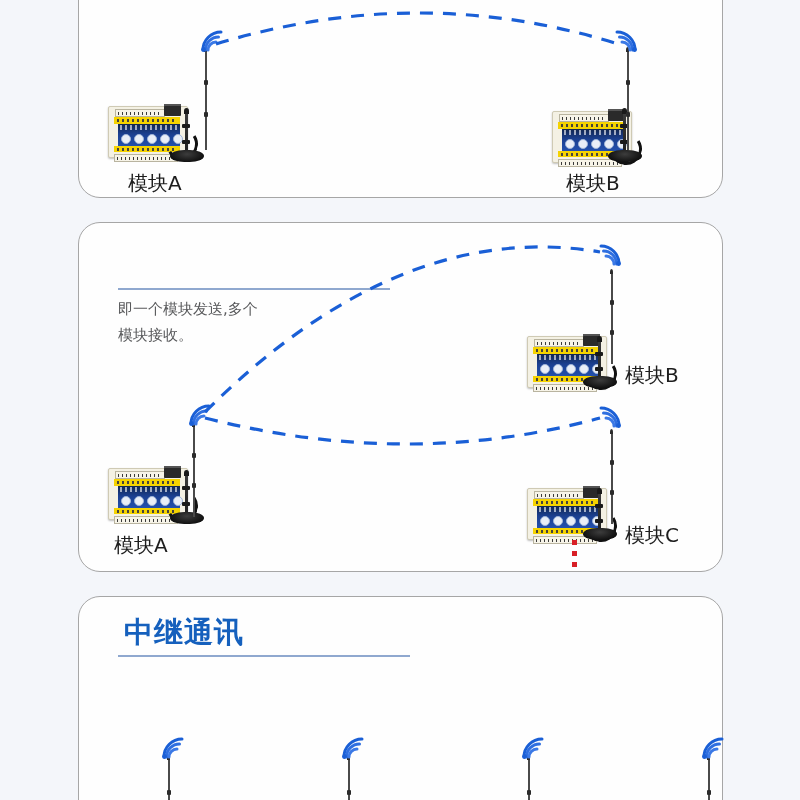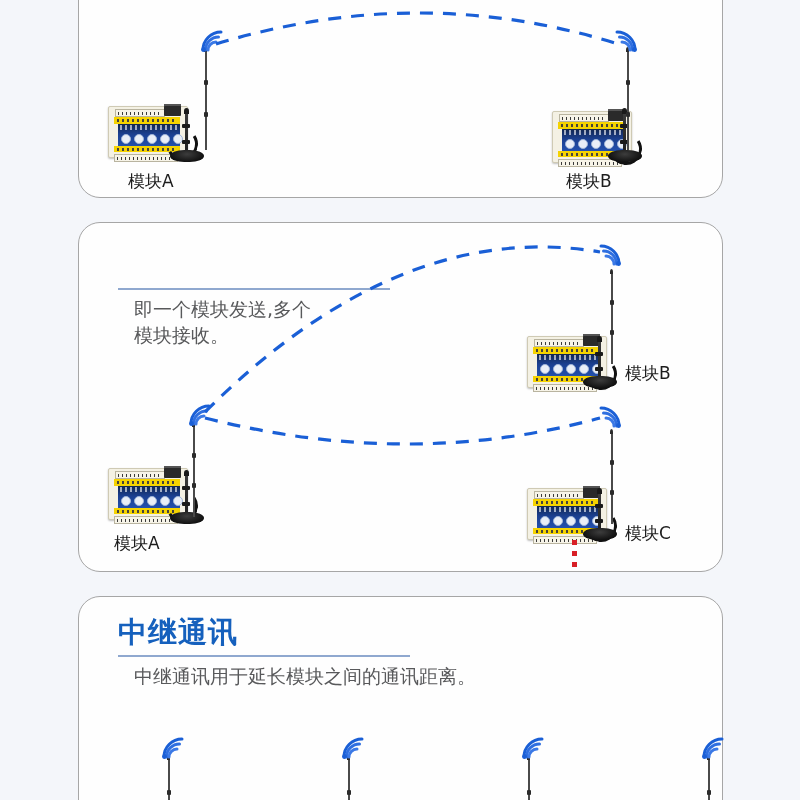--- a/index.html
+++ b/index.html
@@ -38,25 +38,24 @@
     font-family:"DejaVu Sans","Liberation Sans",sans-serif;
   }
   .sec-rule{
     position:absolute;
     height:2px;
     background:#8fa8cf;
   }
   .sec-desc{
     position:absolute;
     color:#58595b;
-    font-size:19px;
+    font-size:15px;
     line-height:26px;
     white-space:pre-line;
     font-family:"DejaVu Sans","Liberation Sans",sans-serif;
-    margin-left:16px;
   }
 
   
   .module{position:absolute;width:78px;height:58px;}
   .mod-body{
     position:absolute;left:0;top:6px;width:78px;height:50px;
     background:#f4f1e4;
     border:1px solid #cfcab4;
     border-radius:2px;
     box-shadow:0 1px 2px rgba(0,0,0,.25);
@@ -132,21 +131,21 @@
   .whip .seg{position:absolute;left:12px;width:8px;height:4px;background:#1a1a1a;border-radius:1px;}
   .whip .tip{position:absolute;left:13.5px;top:-4px;width:5px;height:6px;background:#1a1a1a;border-radius:50% 50% 0 0;}
   .whip .base{
     position:absolute;left:0;bottom:-4px;width:34px;height:12px;
     background:radial-gradient(ellipse at 50% 35%,#3d3d3d 0%,#111 70%);
     border-radius:50%/60%;
   }
 
   .mod-label{
     position:absolute;
-    color:#1d1d1d;font-size:17px;white-space:nowrap;
+    color:#1d1d1d;font-size:20px;white-space:nowrap;
     font-family:"DejaVu Sans","Liberation Sans",sans-serif;
   }
 
   
   .wifi{position:absolute;width:30px;height:26px;}
   .wifi svg{display:block;width:30px;height:26px;}
   .wifi.mirror{transform:scaleX(-1);}
 
   
   .mast{position:absolute;width:6px;}
@@ -399,23 +398,22 @@
       <circle cx="4.5" cy="21.5" r="2.4" fill="#1a5fd6"></circle>
       </svg>
   </div>
 
   <div class="reddots" style="left:572px;top:540px;">
     <i></i>
       <i></i>
       <i></i>
   </div>
 
-  <div class="sec-title" style="left:118px;top:613px;">中继通讯</div>
+  <div class="sec-title" style="left:124px;top:613px;">中继通讯</div>
   <div class="sec-rule" style="left:118px;top:655px;width:292px;"></div>
-  <div class="sec-desc" style="left:118px;top:663px;">中继通讯用于延长模块之间的通讯距离。</div>
 
   <div class="mast" style="left:166px;top:758px;height:42px;">
     <div class="pole"></div>
       <div class="top"></div>
       <div class="knob" style="top:32px;"></div>
   </div>
   <div class="wifi" style="left:160px;top:735px;">
     <svg viewBox="0 0 30 26">
         <g fill="none" stroke="#1a5fd6" stroke-width="3" stroke-linecap="round">
       <path d="M4 22 A18 18 0 0 1 22 4"></path>

